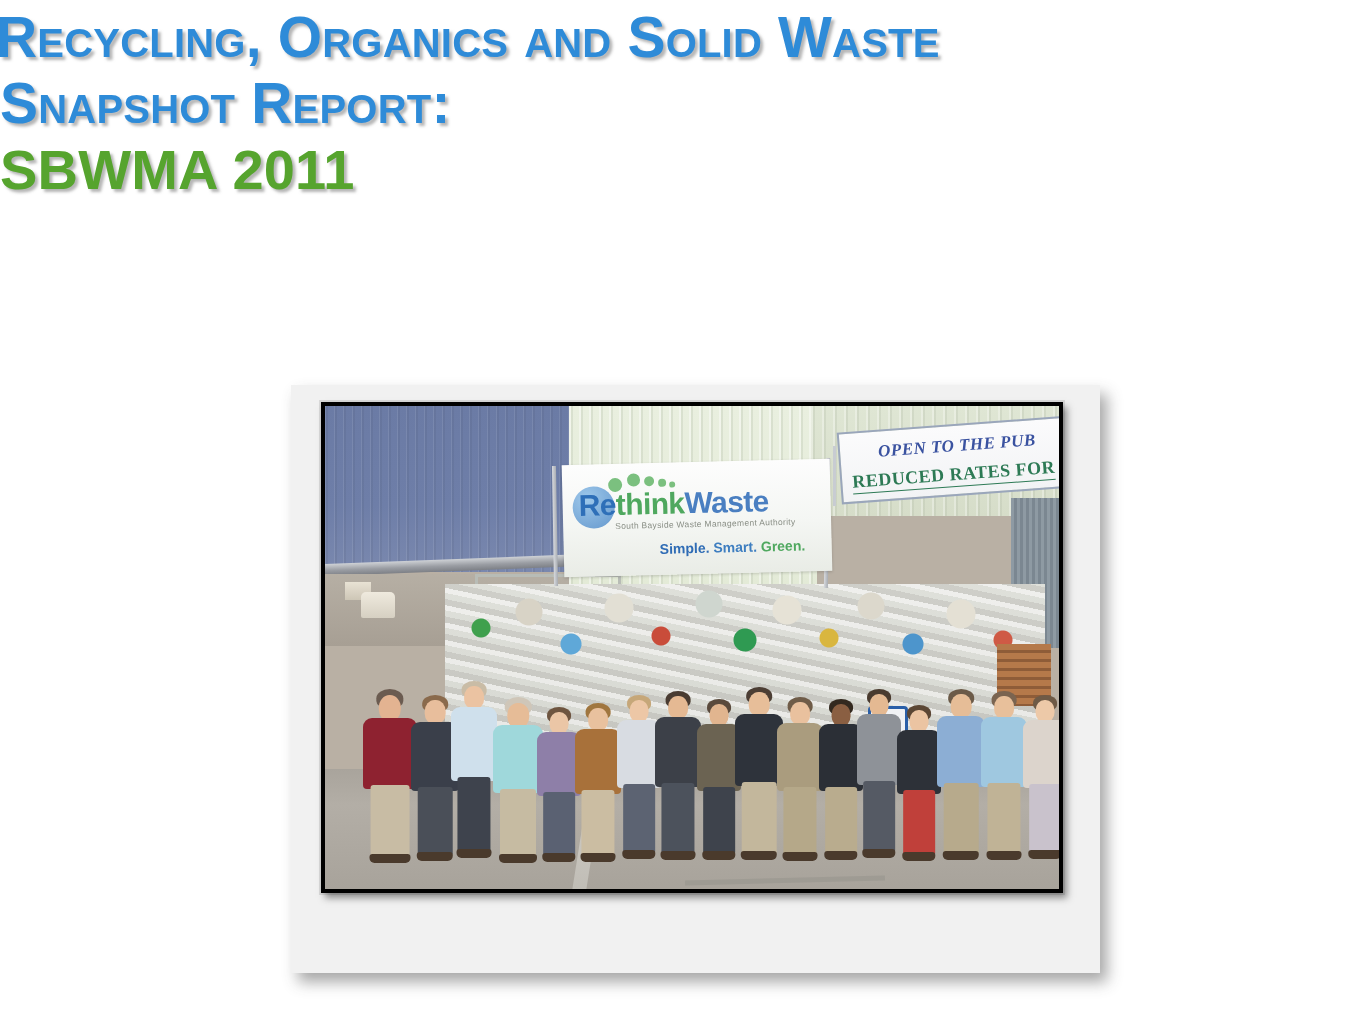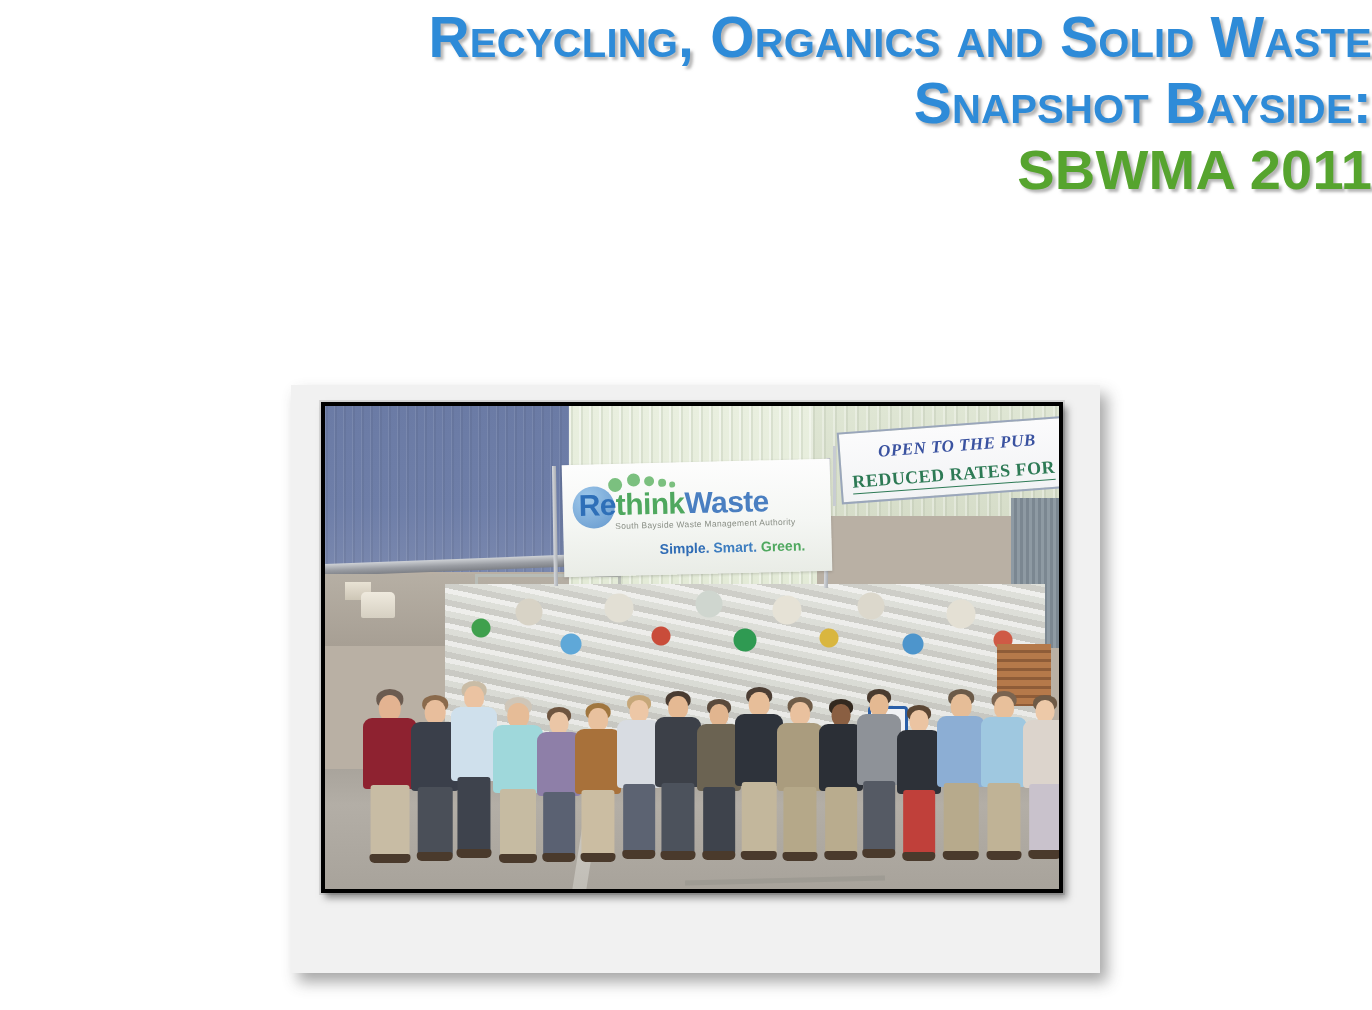--- a/index.html
+++ b/index.html
@@ -21,21 +21,21 @@
     inset: 0;
     background: #ffffff;
   }
 
   
   .title-block {
     position: absolute;
     left: 0;
     top: 8px;
     width: 1372px;
-    text-align: right;
+    text-align: left;
   }
   .title-line {
     display: block;
     font-family: "Liberation Sans", sans-serif;
     font-weight: bold;
     font-variant: small-caps;
     letter-spacing: 0.2px;
     line-height: 1.02;
     white-space: nowrap;
   }
@@ -407,21 +407,21 @@
     border-radius: 3px 3px 5px 5px;
   }
 </style>
 </head>
 <body>
 
 <div class="slide">
 
   <div class="title-block">
     <span class="title-line title-line-1">Recycling, Organics and Solid Waste</span>
-    <span class="title-line title-line-2">Snapshot Bayside:</span>
+    <span class="title-line title-line-2">Snapshot Report:</span>
     <span class="title-line title-line-3">SBWMA 2011</span>
   </div>
 
   <div class="photo-frame">
     <div class="photo-mat-inner"></div>
     <div class="photo-black-border">
 
       <div class="photo">
 
         <div class="wall-blue"></div>

